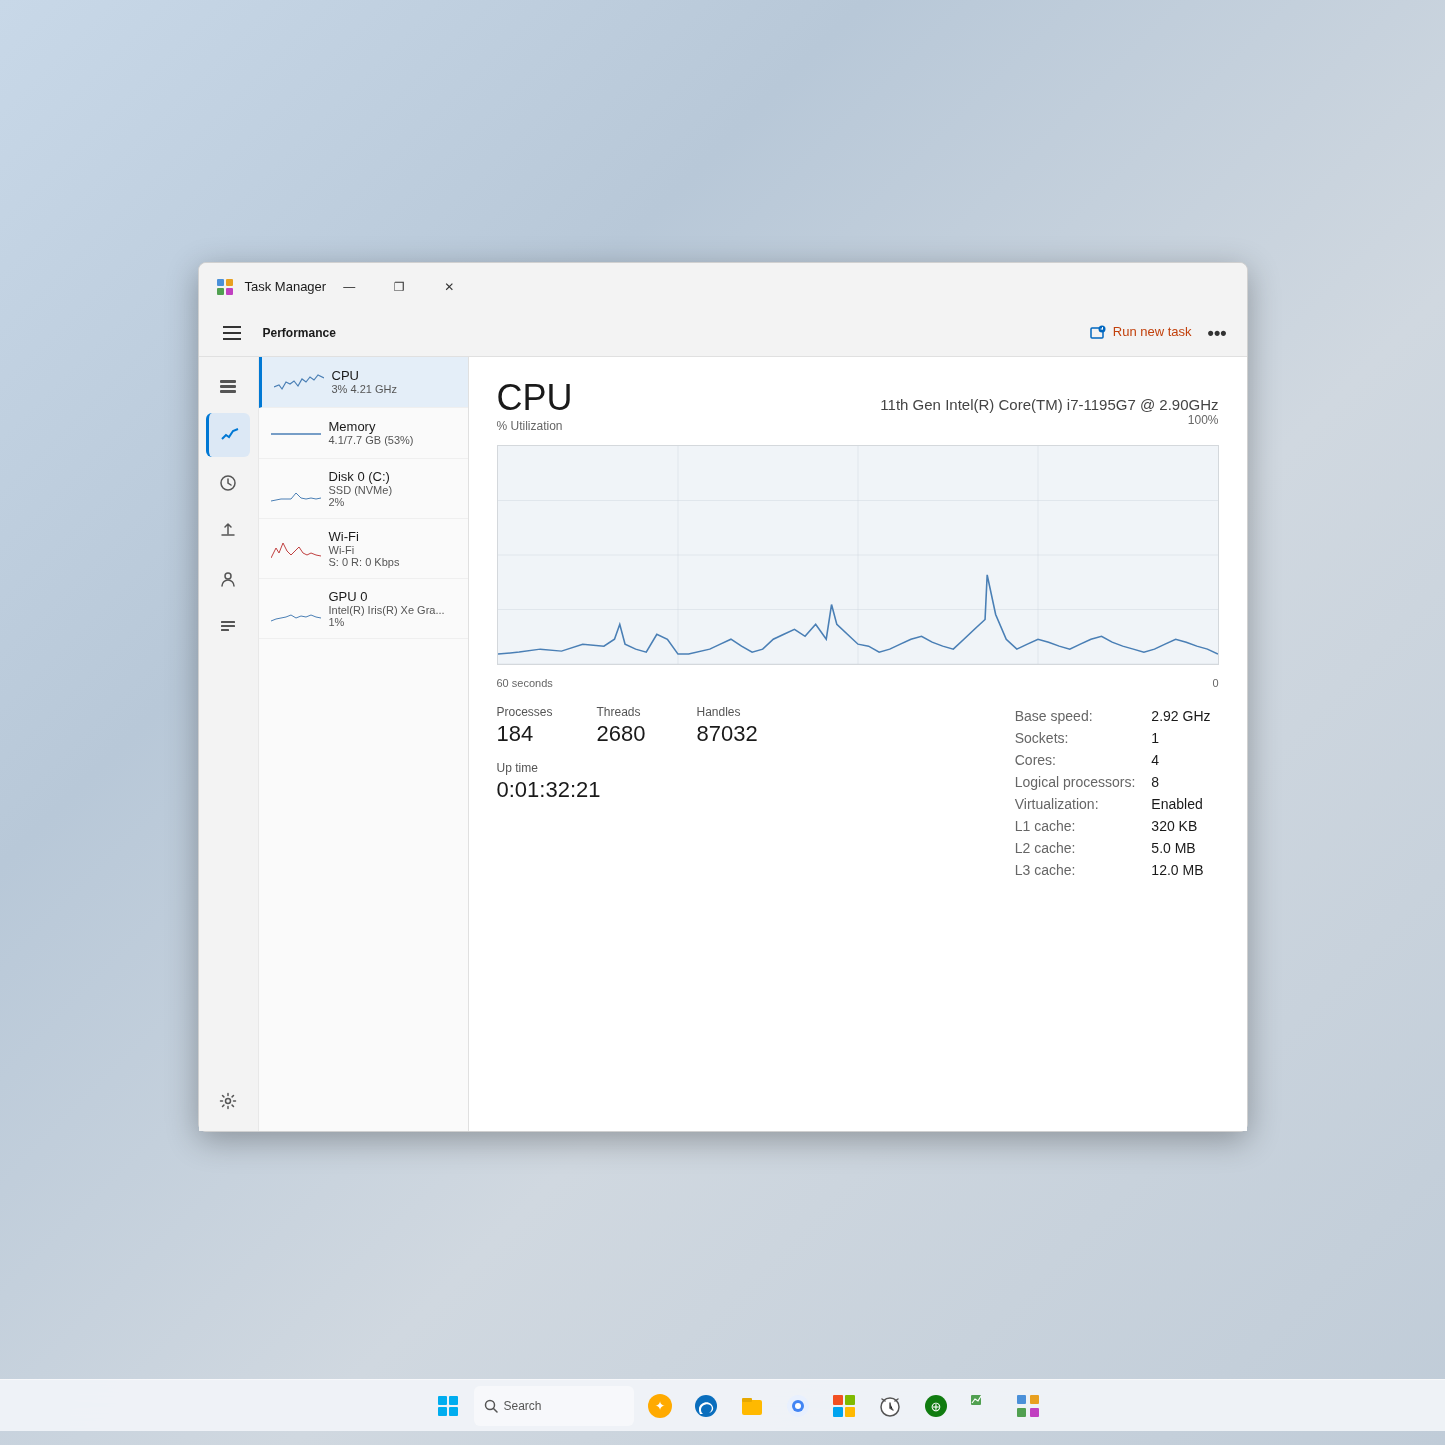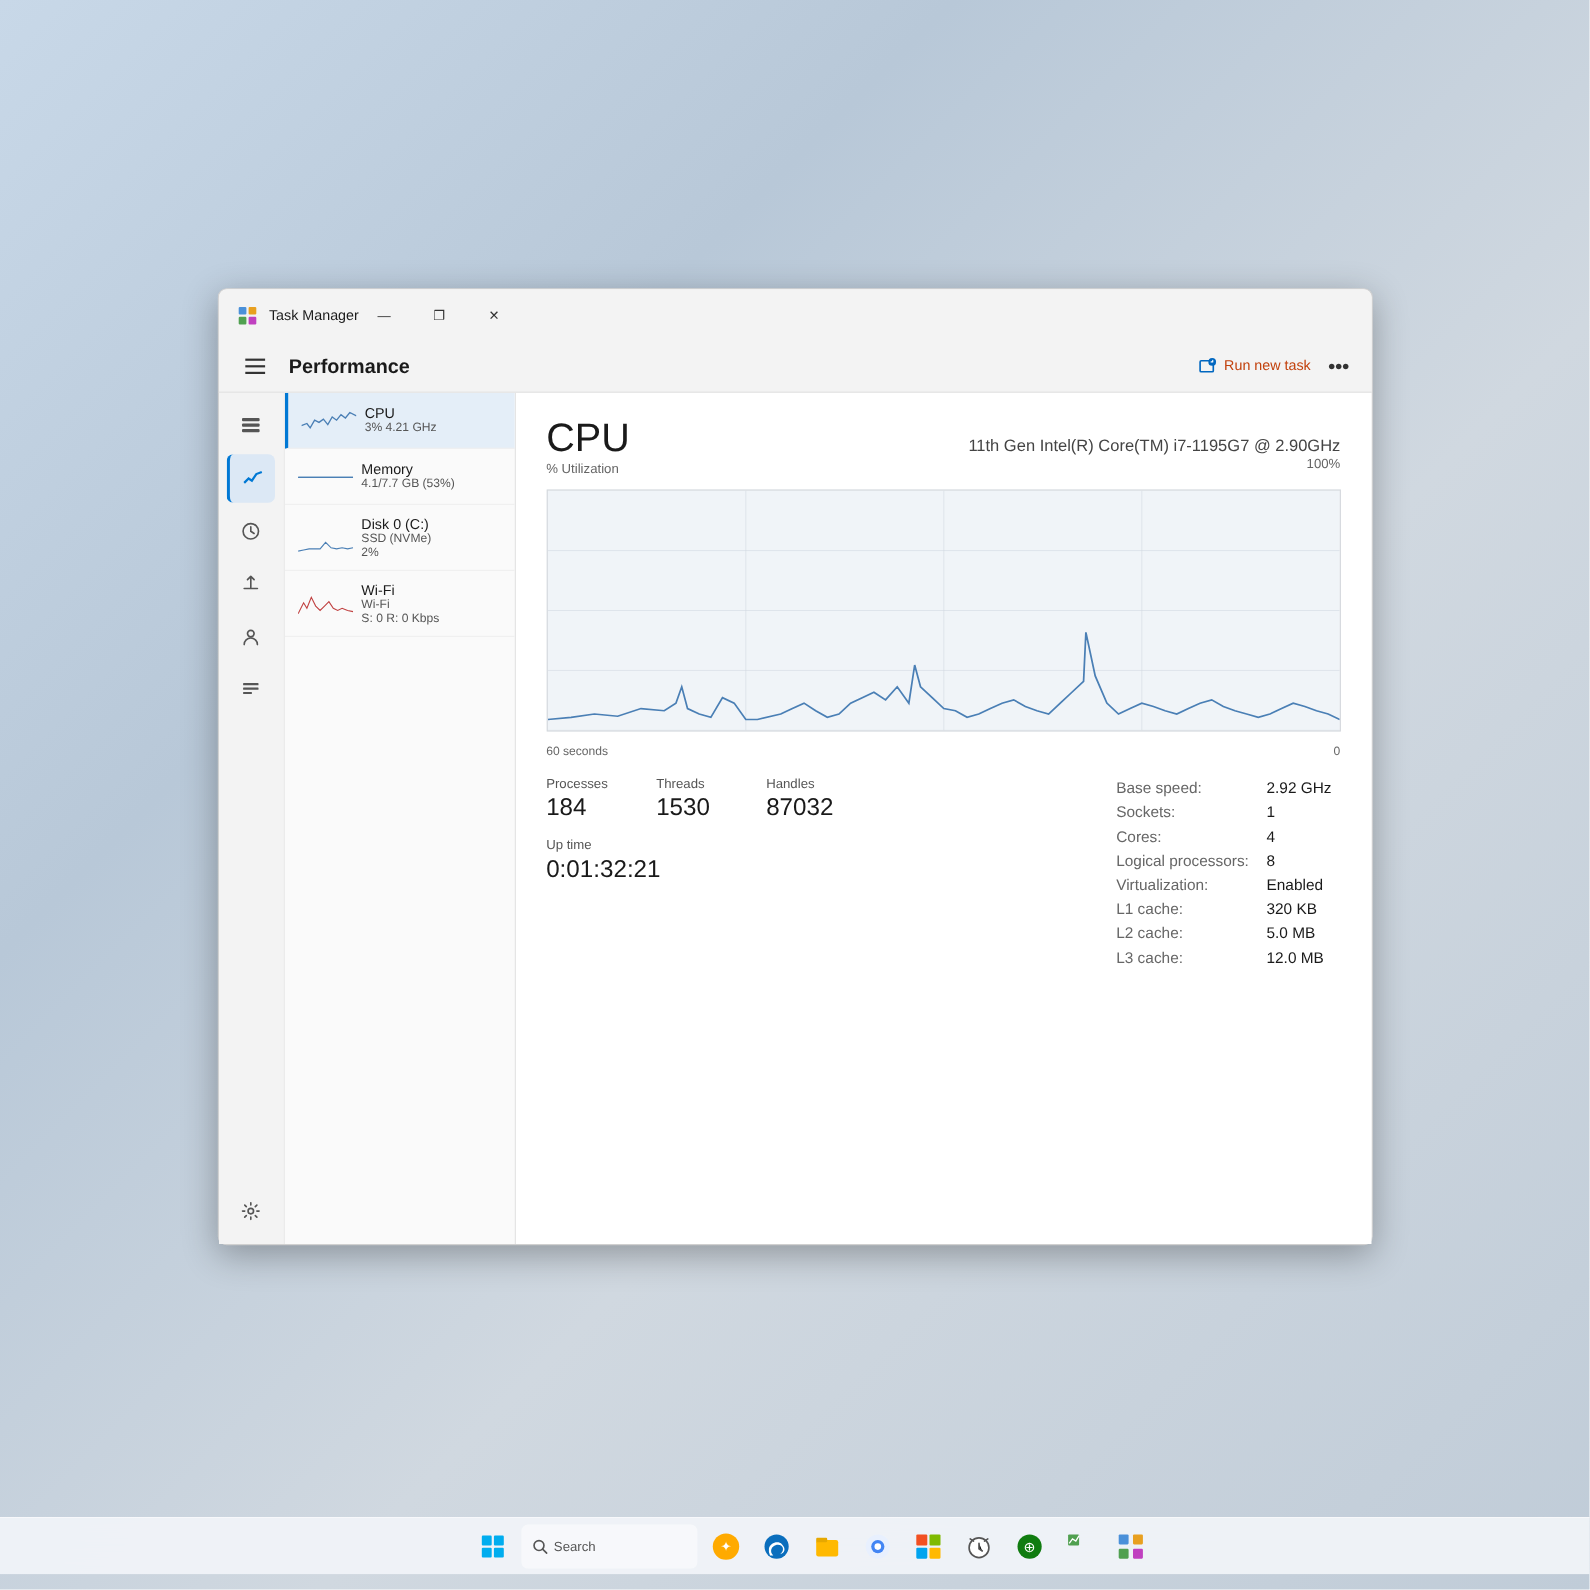--- a/index.html
+++ b/index.html
@@ -112,21 +112,21 @@
       padding: 4px;
     }
 
     .hamburger-line {
       width: 18px;
       height: 2px;
       background: #333;
     }
 
     .menu-title {
-      font-size: 18px;
+      font-size: 12px;
       font-weight: 600;
       color: #1a1a1a;
     }
 
     .menu-bar-right {
       display: flex;
       align-items: center;
       gap: 16px;
     }
 
@@ -574,20 +574,32 @@
               <polyline points="0,25 5,15 8,20 12,10 16,18 20,22 24,18 28,14 32,20 36,22 40,20 45,22 50,23" stroke="#c04040" stroke-width="1" fill="none"></polyline>
             </svg>
             <div class="device-info">
               <div class="device-name">Wi-Fi</div>
               <div class="device-detail">Wi-Fi</div>
               <div class="device-detail">S: 0  R: 0 Kbps</div>
             </div>
           </div>
         </div>
 
+        <div class="device-item">
+          <div class="device-item-header">
+            <svg class="mini-chart" viewBox="0 0 50 30">
+              <polyline points="0,28 5,26 10,25 15,24 20,22 25,25 30,23 35,24 40,22 45,24 50,25" stroke="#4a7fb5" stroke-width="1" fill="none"></polyline>
+            </svg>
+            <div class="device-info">
+              <div class="device-name">GPU 0</div>
+              <div class="device-detail">Intel(R) Iris(R) Xe Gra...</div>
+              <div class="device-detail">1%</div>
+            </div>
+          </div>
+        </div>
       </div>
 
       <div class="detail-panel">
 
         <div class="cpu-header">
           <div>
             <div class="cpu-big-title">CPU</div>
             <div class="utilization-label">% Utilization</div>
           </div>
           <div style="text-align:right">
@@ -620,21 +632,21 @@
           <div class="left-stats">
 
 
             <div class="stats-row-2">
               <div class="stat-block stat-block-sm">
                 <div class="stat-label">Processes</div>
                 <div class="stat-value" style="font-size:22px">184</div>
               </div>
               <div class="stat-block stat-block-sm">
                 <div class="stat-label">Threads</div>
-                <div class="stat-value" style="font-size:22px">1530</div>
+                <div class="stat-value" style="font-size:22px">2680</div>
               </div>
               <div class="stat-block stat-block-sm">
                 <div class="stat-label">Handles</div>
                 <div class="stat-value" style="font-size:22px">87032</div>
               </div>
             </div>
 
             <div class="uptime-block">
               <div class="uptime-label">Up time</div>
               <div class="uptime-value">0:01:32:21</div>

